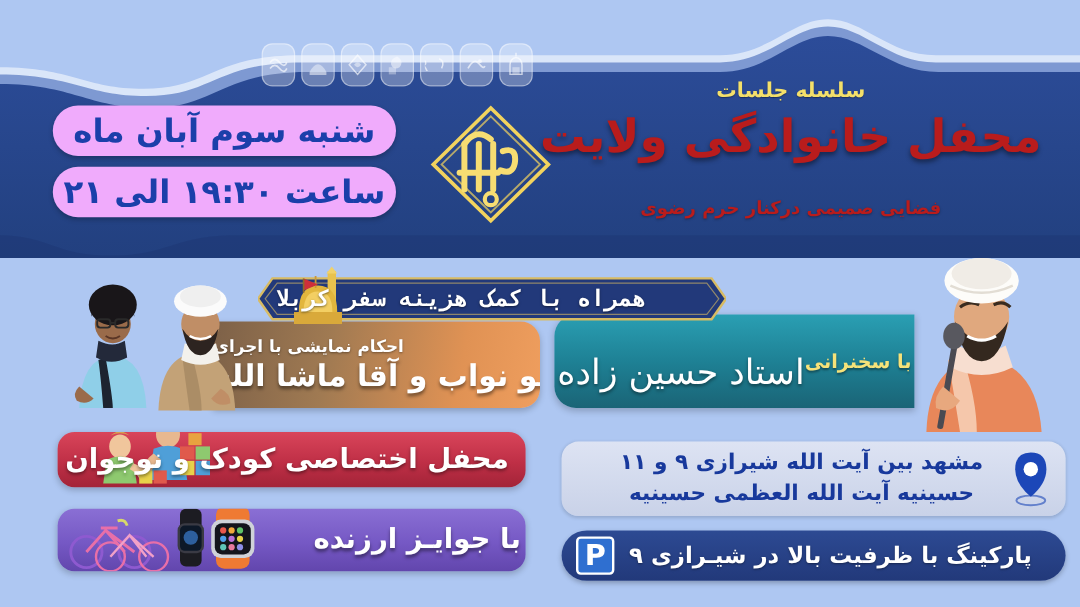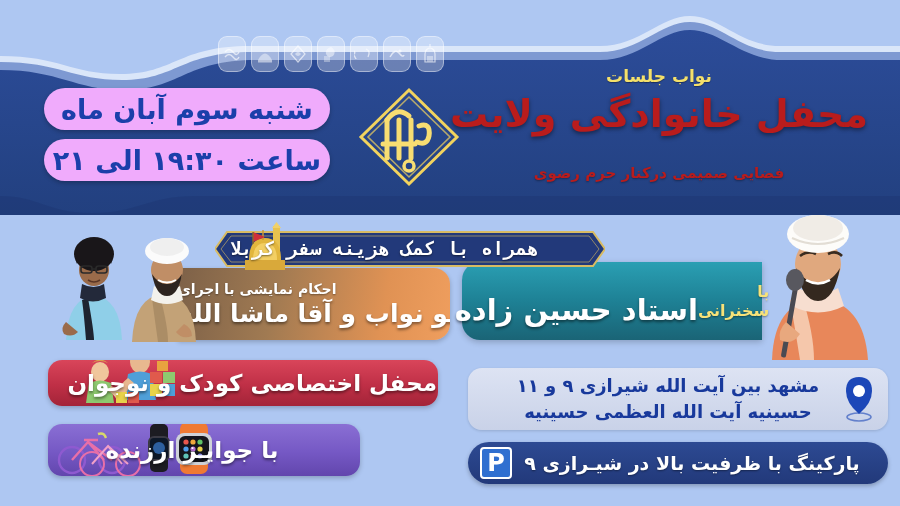--- a/index.html
+++ b/index.html
@@ -102,26 +102,26 @@
     border-radius: 0 16px 16px 0;
     flex-direction: column; align-items: flex-end; justify-content: center;
     padding: 4px 28px 4px 0;
   }
   .hekam-top { color:#ffffff; font-size: 14px; font-weight: bold; text-shadow: 0 1px 2px rgba(0,0,0,0.4); }
   .hekam-main { color:#ffffff; font-size: 25px; font-weight: bold; margin-top:2px; text-shadow: 0 2px 3px rgba(0,0,0,0.45); white-space: nowrap; }
 
   #bar-kids {
     left: 48px; top: 360px; width: 390px; height: 46px;
     background: linear-gradient(180deg, #d9455a 0%, #bf2f46 55%, #a32438 100%);
-    justify-content: flex-start; padding-right: 1px;
+    justify-content: flex-start; padding-right: 14px;
   }
   #bar-prizes {
-    left: 48px; top: 424px; width: 312px; height: 52px;
+    left: 48px; top: 424px; width: 390px; height: 52px;
     background: linear-gradient(180deg, #8a6fd4 0%, #7558c4 55%, #6246ad 100%);
-    justify-content: center; padding-right: 24px;
+    justify-content: flex-start; padding-right: 4px;
   }
   .bar-text {
     color:#ffffff; font-weight:bold; font-size: 23px;
     text-shadow: 0 2px 3px rgba(0,0,0,0.45);
     white-space: nowrap; z-index: 3; position: relative;
   }
   .bar-art { position: absolute; z-index: 1; }
   #kids-art { left: 6px; top: -12px; width: 132px; height: 58px; }
   #prize-art { left: 6px; top: -4px; width: 190px; height: 58px; }
 
@@ -129,21 +129,21 @@
   .teal-box {
     position: absolute; left: 462px; top: 262px;
     width: 300px; height: 78px; z-index: 5;
     border-radius: 18px 0 0 18px;
     background: linear-gradient(180deg, #2a9fb3 0%, #1e8195 50%, #1a6476 100%);
     display: flex; flex-direction: row;
     align-items: center; justify-content: center;
     box-shadow: 0 2px 6px rgba(0,0,0,0.22);
   }
   .teal-kicker { color:#f6e279; font-size:16px; font-weight:bold; text-shadow:0 1px 2px rgba(0,0,0,0.4); }
-  .teal-name { color:#ffffff; font-size:29px; font-weight:bold; margin-top:17px; text-shadow:0 2px 3px rgba(0,0,0,0.45); white-space:nowrap; }
+  .teal-name { color:#ffffff; font-size:29px; font-weight:normal; margin-top:17px; text-shadow:0 2px 3px rgba(0,0,0,0.45); white-space:nowrap; }
   .speaker-photo { position: absolute; left: 748px; top: 196px; width: 150px; height: 165px; z-index: 6; }
 
   
   .addr-box {
     position: absolute; left: 468px; top: 368px;
     width: 420px; height: 62px; z-index: 5;
     border-radius: 14px;
     background: linear-gradient(180deg, #dde3f3 0%, #c9d2e8 100%);
     display: flex; align-items: center;
     padding: 0 52px 0 32px;
@@ -250,21 +250,21 @@
       <g fill="none" stroke="#f7dd72" stroke-width="5" stroke-linecap="round">
         <path d="M30 72 L30 34 M42 72 L42 34 M54 72 L54 34"></path>
         <path d="M30 34 q10-14 22-4"></path>
         <path d="M62 40 q12-4 10 10 q-2 10-12 6"></path>
         <path d="M26 58 L58 58"></path>
       </g>
       <circle cx="52" cy="80" r="5" fill="none" stroke="#f7dd72" stroke-width="3.5"></circle>
     </svg>
 
     <div class="title-block">
-      <div class="kicker">نواب جلسات</div>
+      <div class="kicker">سلسله جلسات</div>
       <div class="main-title">محفل خانوادگی ولایت</div>
       <div class="subtitle">فضایی صمیمی درکنار حرم رضوی</div>
     </div>
 
     <div class="pill" id="pill-date">شنبه سوم آبان ماه</div>
     <div class="pill" id="pill-time">ساعت ۱۹:۳۰ الی ۲۱</div>
   </div>
 
   <div class="ribbon">
     <svg width="390" height="42" viewBox="0 0 390 42" xmlns="http://www.w3.org/2000/svg">

